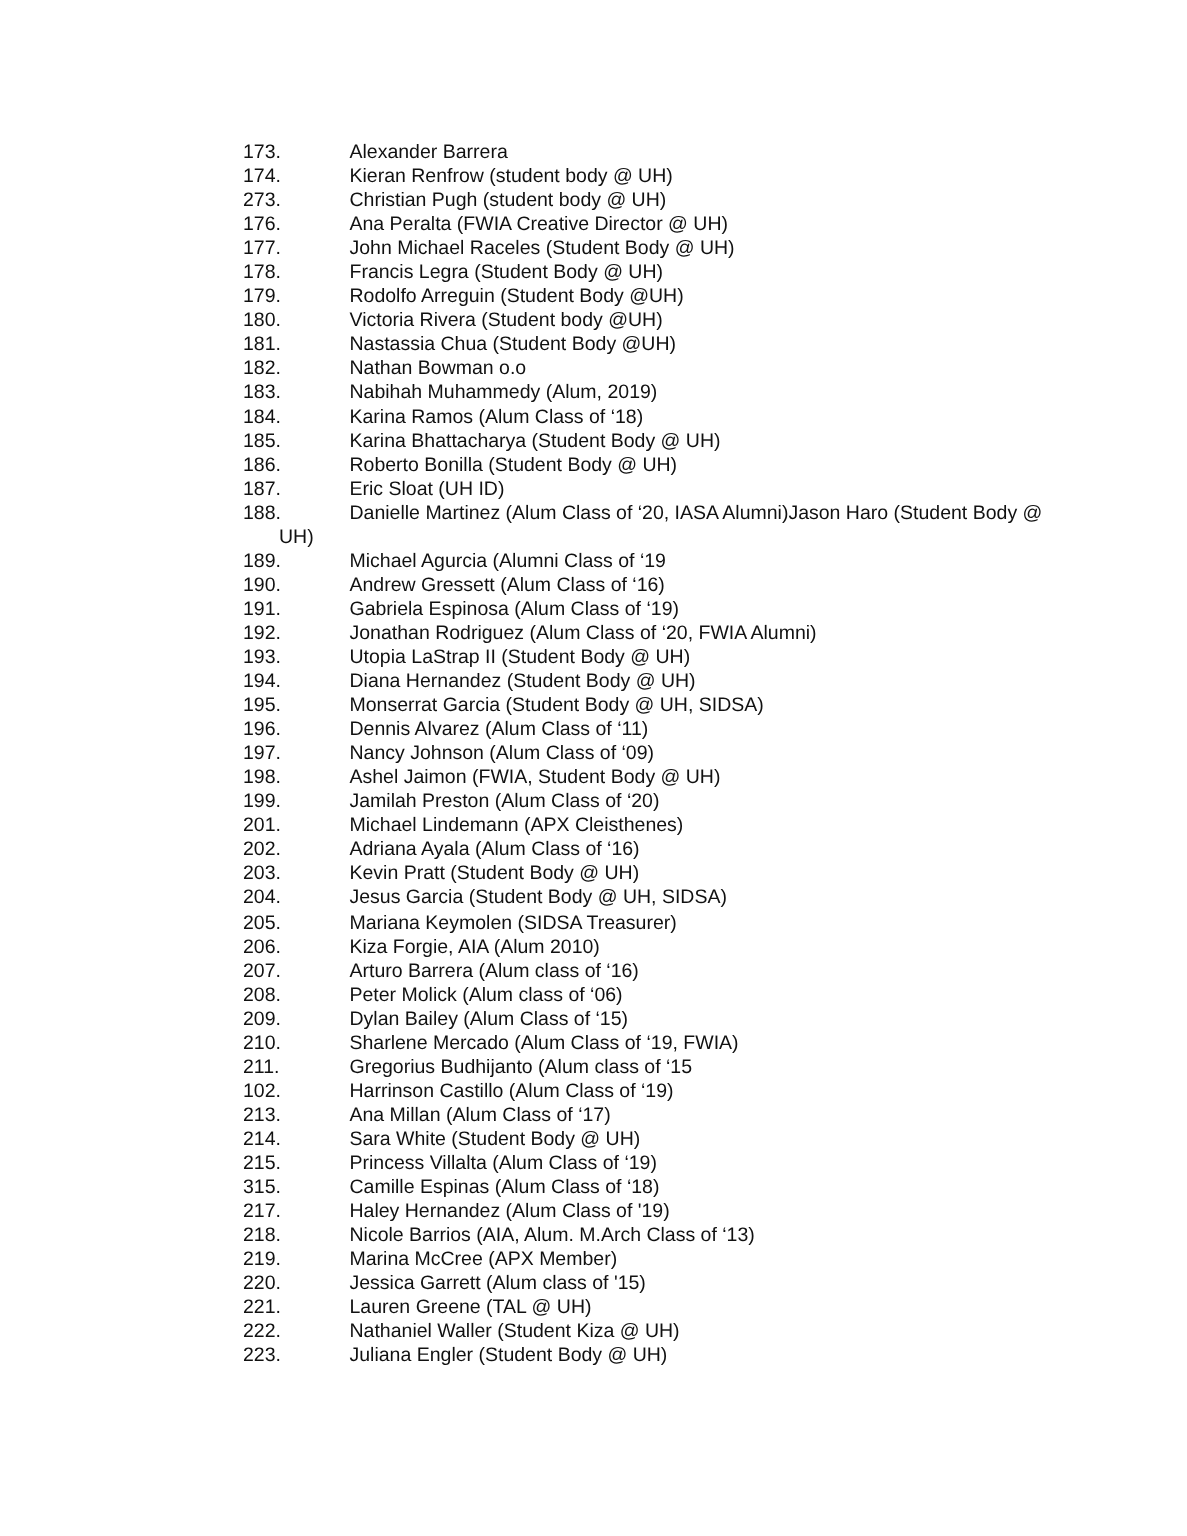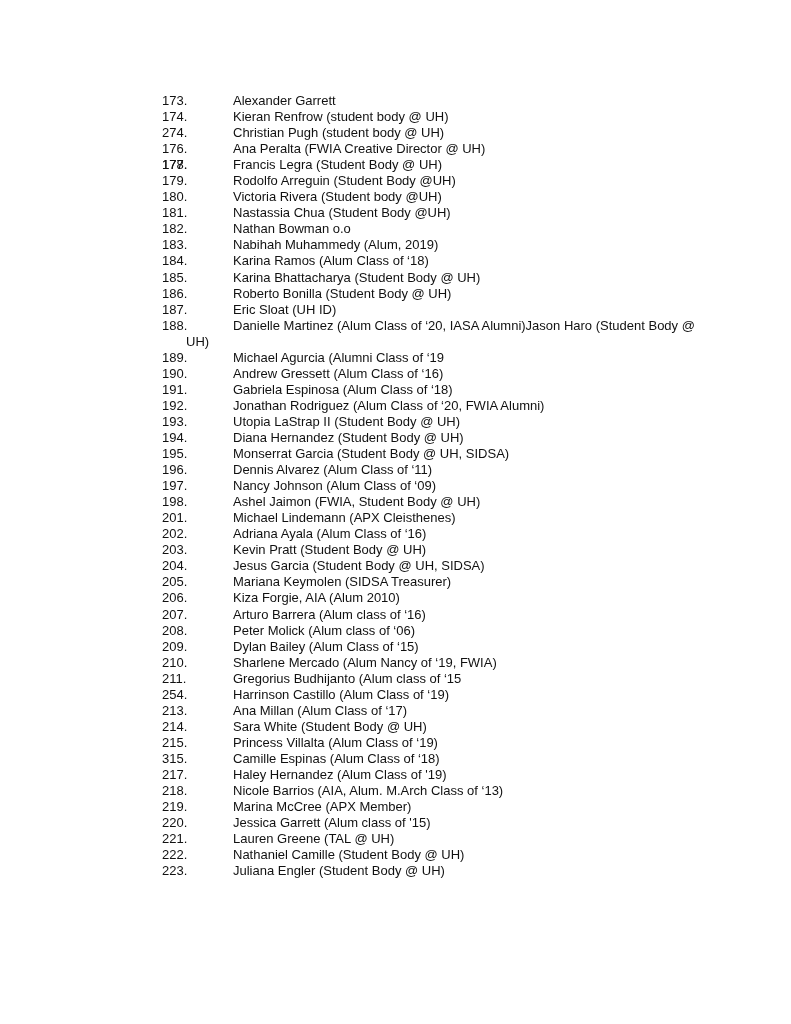--- a/index.html
+++ b/index.html
@@ -51,63 +51,64 @@
     .wrap-line {
       display: block;
       margin-left: -47px;
     }
   </style>
 </head>
 <body>
 
 <div class="page">
   <ul class="list">
-    <li class="item"><span class="num">173.</span><span class="text">Alexander Garrett</span></li>
+    <li class="item"><span class="num">173.</span><span class="text">Alexander Barrera</span></li>
     <li class="item"><span class="num">174.</span><span class="text">Kieran Renfrow (student body @ UH)</span></li>
-    <li class="item"><span class="num">274.</span><span class="text">Christian Pugh (student body @ UH)</span></li>
+    <li class="item"><span class="num">273.</span><span class="text">Christian Pugh (student body @ UH)</span></li>
     <li class="item"><span class="num">176.</span><span class="text">Ana Peralta (FWIA Creative Director @ UH)</span></li>
-    <li class="item"><span class="num">177.</span></li>
+    <li class="item"><span class="num">177.</span><span class="text">John Michael Raceles (Student Body @ UH)</span></li>
     <li class="item"><span class="num">178.</span><span class="text">Francis Legra (Student Body @ UH)</span></li>
     <li class="item"><span class="num">179.</span><span class="text">Rodolfo Arreguin (Student Body @UH)</span></li>
     <li class="item"><span class="num">180.</span><span class="text">Victoria Rivera (Student body @UH)</span></li>
     <li class="item"><span class="num">181.</span><span class="text">Nastassia Chua (Student Body @UH)</span></li>
     <li class="item"><span class="num">182.</span><span class="text">Nathan Bowman o.o</span></li>
     <li class="item"><span class="num">183.</span><span class="text">Nabihah Muhammedy (Alum, 2019)</span></li>
     <li class="item"><span class="num">184.</span><span class="text">Karina Ramos (Alum Class of ‘18)</span></li>
     <li class="item"><span class="num">185.</span><span class="text">Karina Bhattacharya (Student Body @ UH)</span></li>
     <li class="item"><span class="num">186.</span><span class="text">Roberto Bonilla (Student Body @ UH)</span></li>
     <li class="item"><span class="num">187.</span><span class="text">Eric Sloat (UH ID)</span></li>
     <li class="item"><span class="num">188.</span><span class="text">Danielle Martinez (Alum Class of ‘20, IASA Alumni)Jason Haro (Student Body @</span><span class="wrap-line">UH)</span></li>
     <li class="item"><span class="num">189.</span><span class="text">Michael Agurcia (Alumni Class of ‘19</span></li>
     <li class="item"><span class="num">190.</span><span class="text">Andrew Gressett (Alum Class of ‘16)</span></li>
-    <li class="item"><span class="num">191.</span><span class="text">Gabriela Espinosa (Alum Class of ‘18)</span></li>
+    <li class="item"><span class="num">191.</span><span class="text">Gabriela Espinosa (Alum Class of ‘19)</span></li>
     <li class="item"><span class="num">192.</span><span class="text">Jonathan Rodriguez (Alum Class of ‘20, FWIA Alumni)</span></li>
     <li class="item"><span class="num">193.</span><span class="text">Utopia LaStrap II (Student Body @ UH)</span></li>
     <li class="item"><span class="num">194.</span><span class="text">Diana Hernandez (Student Body @ UH)</span></li>
     <li class="item"><span class="num">195.</span><span class="text">Monserrat Garcia (Student Body @ UH, SIDSA)</span></li>
     <li class="item"><span class="num">196.</span><span class="text">Dennis Alvarez (Alum Class of ‘11)</span></li>
     <li class="item"><span class="num">197.</span><span class="text">Nancy Johnson (Alum Class of ‘09)</span></li>
     <li class="item"><span class="num">198.</span><span class="text">Ashel Jaimon (FWIA, Student Body @ UH)</span></li>
+    <li class="item"><span class="num">199.</span><span class="text">Jamilah Preston (Alum Class of ‘20)</span></li>
     <li class="item"><span class="num">201.</span><span class="text">Michael Lindemann (APX Cleisthenes)</span></li>
     <li class="item"><span class="num">202.</span><span class="text">Adriana Ayala (Alum Class of ‘16)</span></li>
     <li class="item"><span class="num">203.</span><span class="text">Kevin Pratt (Student Body @ UH)</span></li>
     <li class="item"><span class="num">204.</span><span class="text">Jesus Garcia (Student Body @ UH, SIDSA)</span></li>
     <li class="item"><span class="num">205.</span><span class="text">Mariana Keymolen (SIDSA Treasurer)</span></li>
     <li class="item"><span class="num">206.</span><span class="text">Kiza Forgie, AIA (Alum 2010)</span></li>
     <li class="item"><span class="num">207.</span><span class="text">Arturo Barrera (Alum class of ‘16)</span></li>
     <li class="item"><span class="num">208.</span><span class="text">Peter Molick (Alum class of ‘06)</span></li>
     <li class="item"><span class="num">209.</span><span class="text">Dylan Bailey (Alum Class of ‘15)</span></li>
-    <li class="item"><span class="num">210.</span><span class="text">Sharlene Mercado (Alum Nancy of ‘19, FWIA)</span></li>
+    <li class="item"><span class="num">210.</span><span class="text">Sharlene Mercado (Alum Class of ‘19, FWIA)</span></li>
     <li class="item"><span class="num">211.</span><span class="text">Gregorius Budhijanto (Alum class of ‘15</span></li>
-    <li class="item"><span class="num">254.</span><span class="text">Harrinson Castillo (Alum Class of ‘19)</span></li>
+    <li class="item"><span class="num">102.</span><span class="text">Harrinson Castillo (Alum Class of ‘19)</span></li>
     <li class="item"><span class="num">213.</span><span class="text">Ana Millan (Alum Class of ‘17)</span></li>
     <li class="item"><span class="num">214.</span><span class="text">Sara White (Student Body @ UH)</span></li>
     <li class="item"><span class="num">215.</span><span class="text">Princess Villalta (Alum Class of ‘19)</span></li>
     <li class="item"><span class="num">315.</span><span class="text">Camille Espinas (Alum Class of ‘18)</span></li>
     <li class="item"><span class="num">217.</span><span class="text">Haley Hernandez (Alum Class of '19)</span></li>
     <li class="item"><span class="num">218.</span><span class="text">Nicole Barrios (AIA, Alum. M.Arch Class of ‘13)</span></li>
     <li class="item"><span class="num">219.</span><span class="text">Marina McCree (APX Member)</span></li>
     <li class="item"><span class="num">220.</span><span class="text">Jessica Garrett (Alum class of '15)</span></li>
     <li class="item"><span class="num">221.</span><span class="text">Lauren Greene (TAL @ UH)</span></li>
-    <li class="item"><span class="num">222.</span><span class="text">Nathaniel Camille (Student Body @ UH)</span></li>
+    <li class="item"><span class="num">222.</span><span class="text">Nathaniel Waller (Student Kiza @ UH)</span></li>
     <li class="item"><span class="num">223.</span><span class="text">Juliana Engler (Student Body @ UH)</span></li>
   </ul>
 </div>
 
 </body></html>

